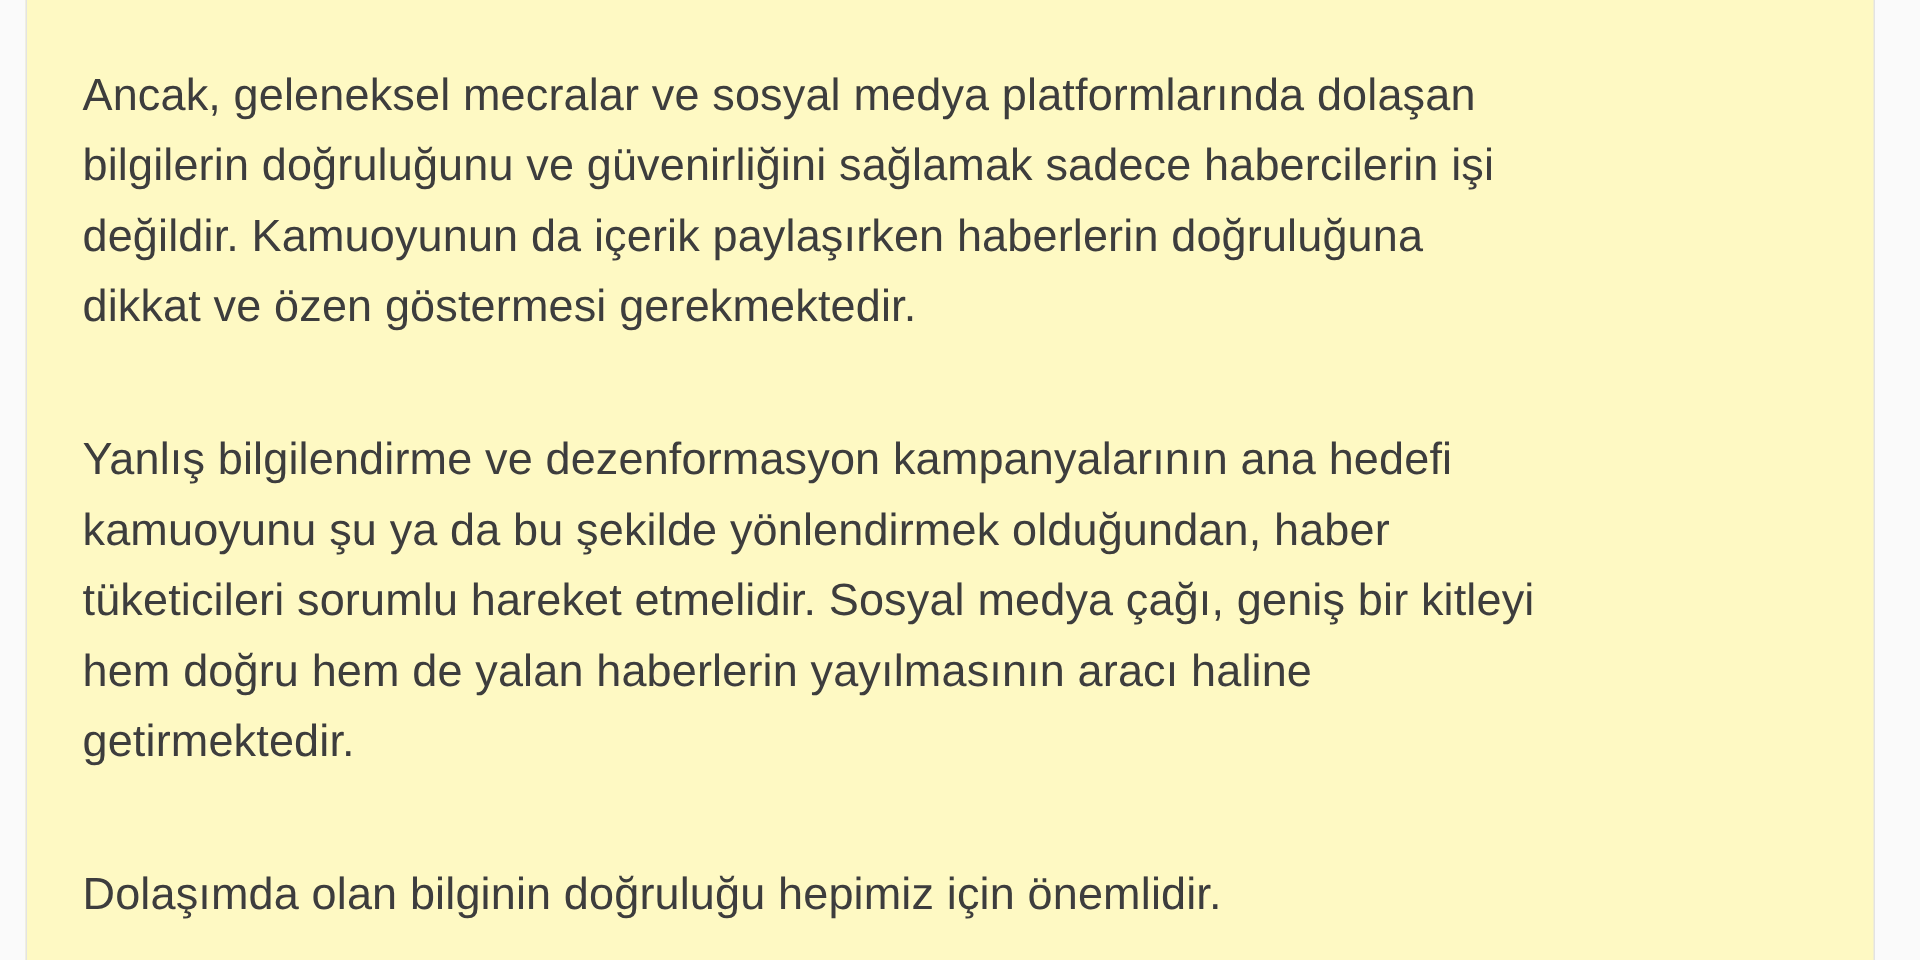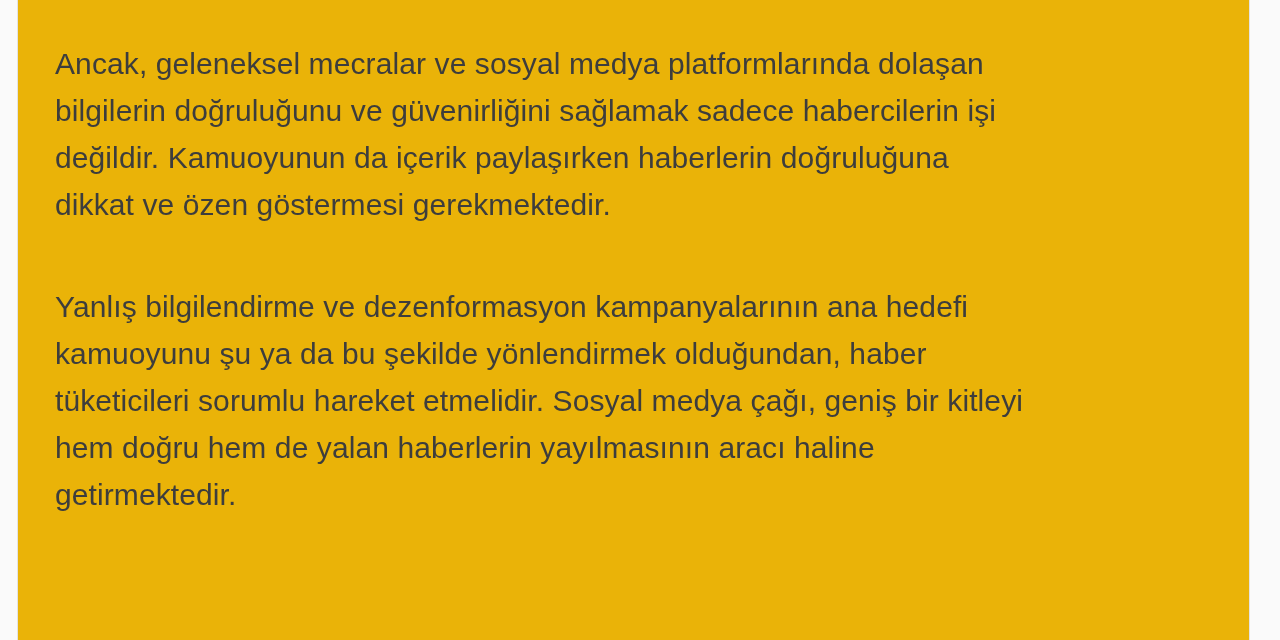--- a/index.html
+++ b/index.html
@@ -24,21 +24,21 @@
   }
   .gutter-right {
     width: 30px;
     height: 640px;
     background: #fafafa;
     flex: 0 0 auto;
   }
   .article-card {
     flex: 1 1 auto;
     height: 640px;
-    background: #eab308;
+    background: #fef9c3;
     border-left: 1px solid #e3e3e3;
     border-right: 1px solid #e3e3e3;
     padding: 40px 34px 0 37px;
     overflow: hidden;
   }
   .article-body p {
     font-size: 30px;
     line-height: 47px;
     color: #3d3d3d;
     letter-spacing: 0.1px;
@@ -58,16 +58,17 @@
     <div class="article-body">
       <p>Ancak, geleneksel mecralar ve sosyal medya platformlarında dolaşan
 bilgilerin doğruluğunu ve güvenirliğini sağlamak sadece habercilerin işi
 değildir. Kamuoyunun da içerik paylaşırken haberlerin doğruluğuna
 dikkat ve özen göstermesi gerekmektedir.</p>
       <p>Yanlış bilgilendirme ve dezenformasyon kampanyalarının ana hedefi
 kamuoyunu şu ya da bu şekilde yönlendirmek olduğundan, haber
 tüketicileri sorumlu hareket etmelidir. Sosyal medya çağı, geniş bir kitleyi
 hem doğru hem de yalan haberlerin yayılmasının aracı haline
 getirmektedir.</p>
+      <p>Dolaşımda olan bilginin doğruluğu hepimiz için önemlidir.</p>
     </div>
   </div>
   <div class="gutter-right"></div>
 </div>
 
 </body></html>

